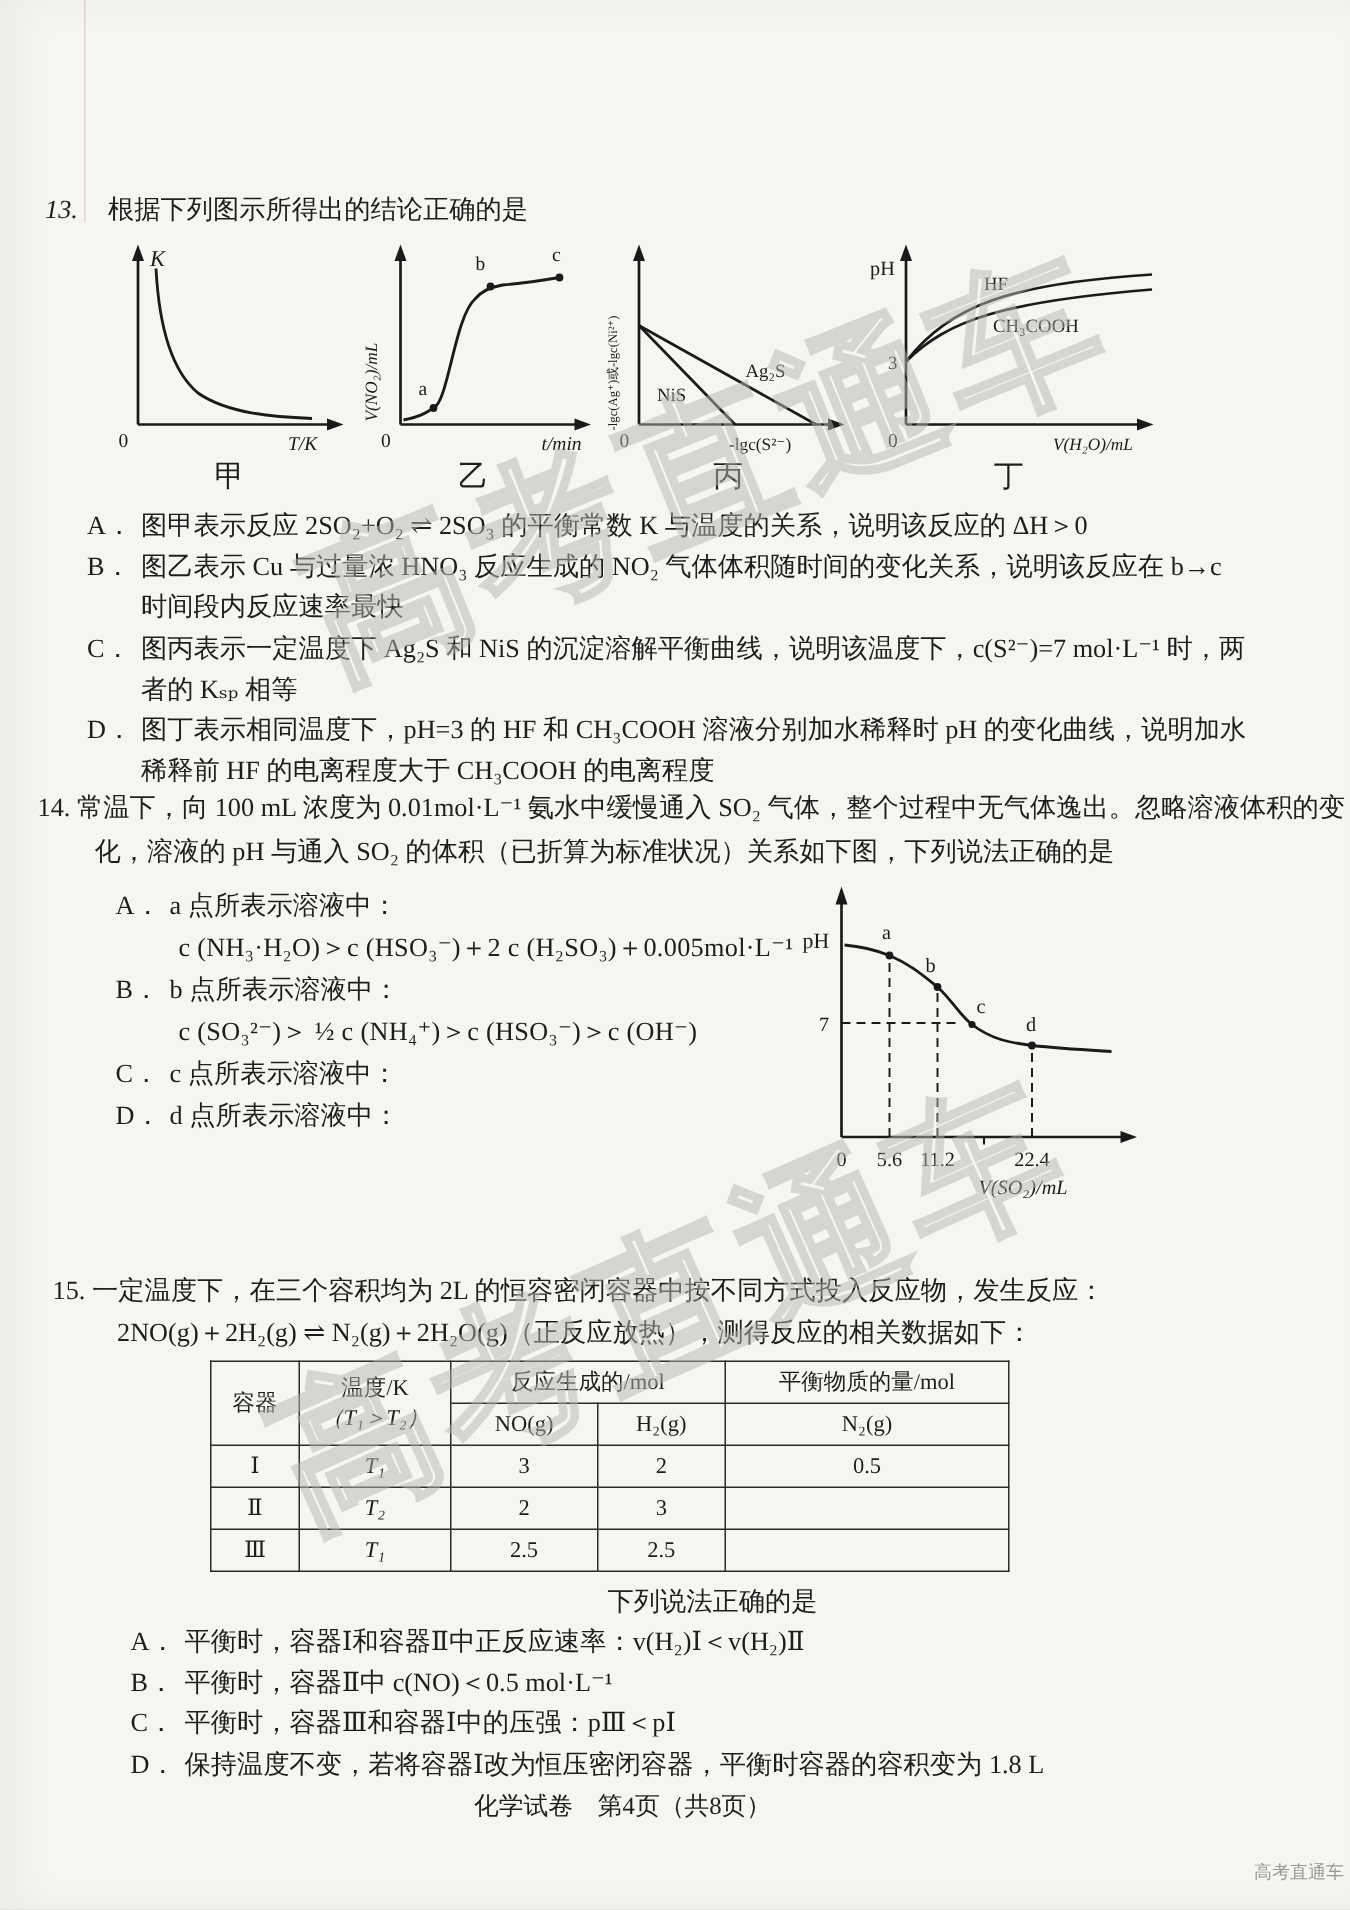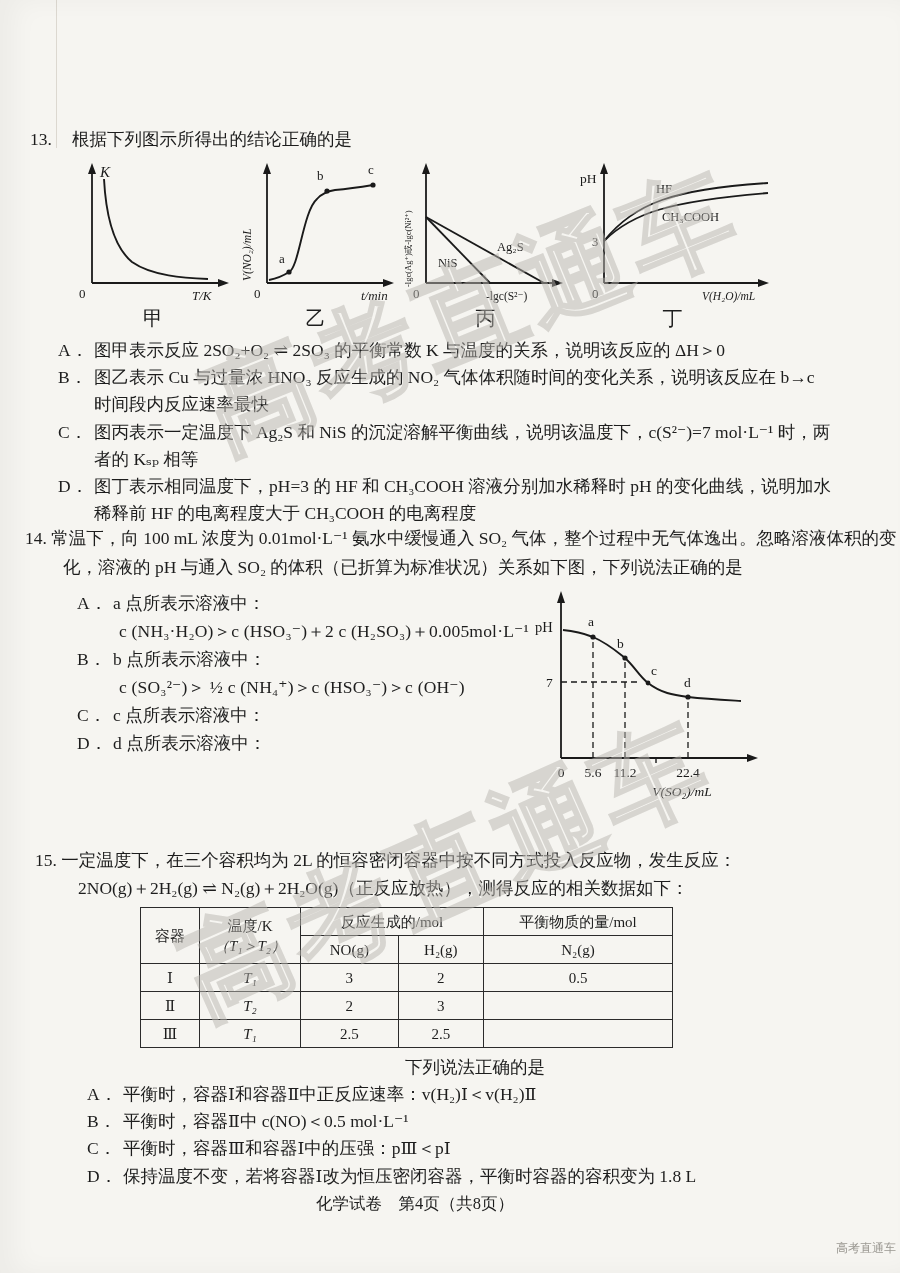--- a/index.html
+++ b/index.html
@@ -19,21 +19,21 @@
       font-size:12px;color:#9a9892;z-index:4;}
 
   .content{position:absolute;inset:0;z-index:2;font-size:17.5px;line-height:27px;}
 
   section{position:absolute;}
   #sec13{top:126px;left:30px;width:844px;}
   #sec14{top:524px;left:25px;width:858px;}
   #sec15{top:846px;left:35px;width:858px;}
 
   .qline{display:flex;}
-  .qnum{flex:none;width:42px;}
+  .qnum{flex:none;width:42px;font-style:italic;}
   .stem14{padding-left:38px;text-indent:-38px;width:848px;line-height:29px;}
   .stem15{padding-left:40px;text-indent:-40px;width:840px;line-height:28px;}
   .eq15{padding-left:43px;line-height:28px;}
 
   
   .figs{position:relative;height:178px;margin-top:4px;}
   .fig{position:absolute;}
   .figcap{position:absolute;top:148px;font-size:20px;width:170px;text-align:center;}
 
   

